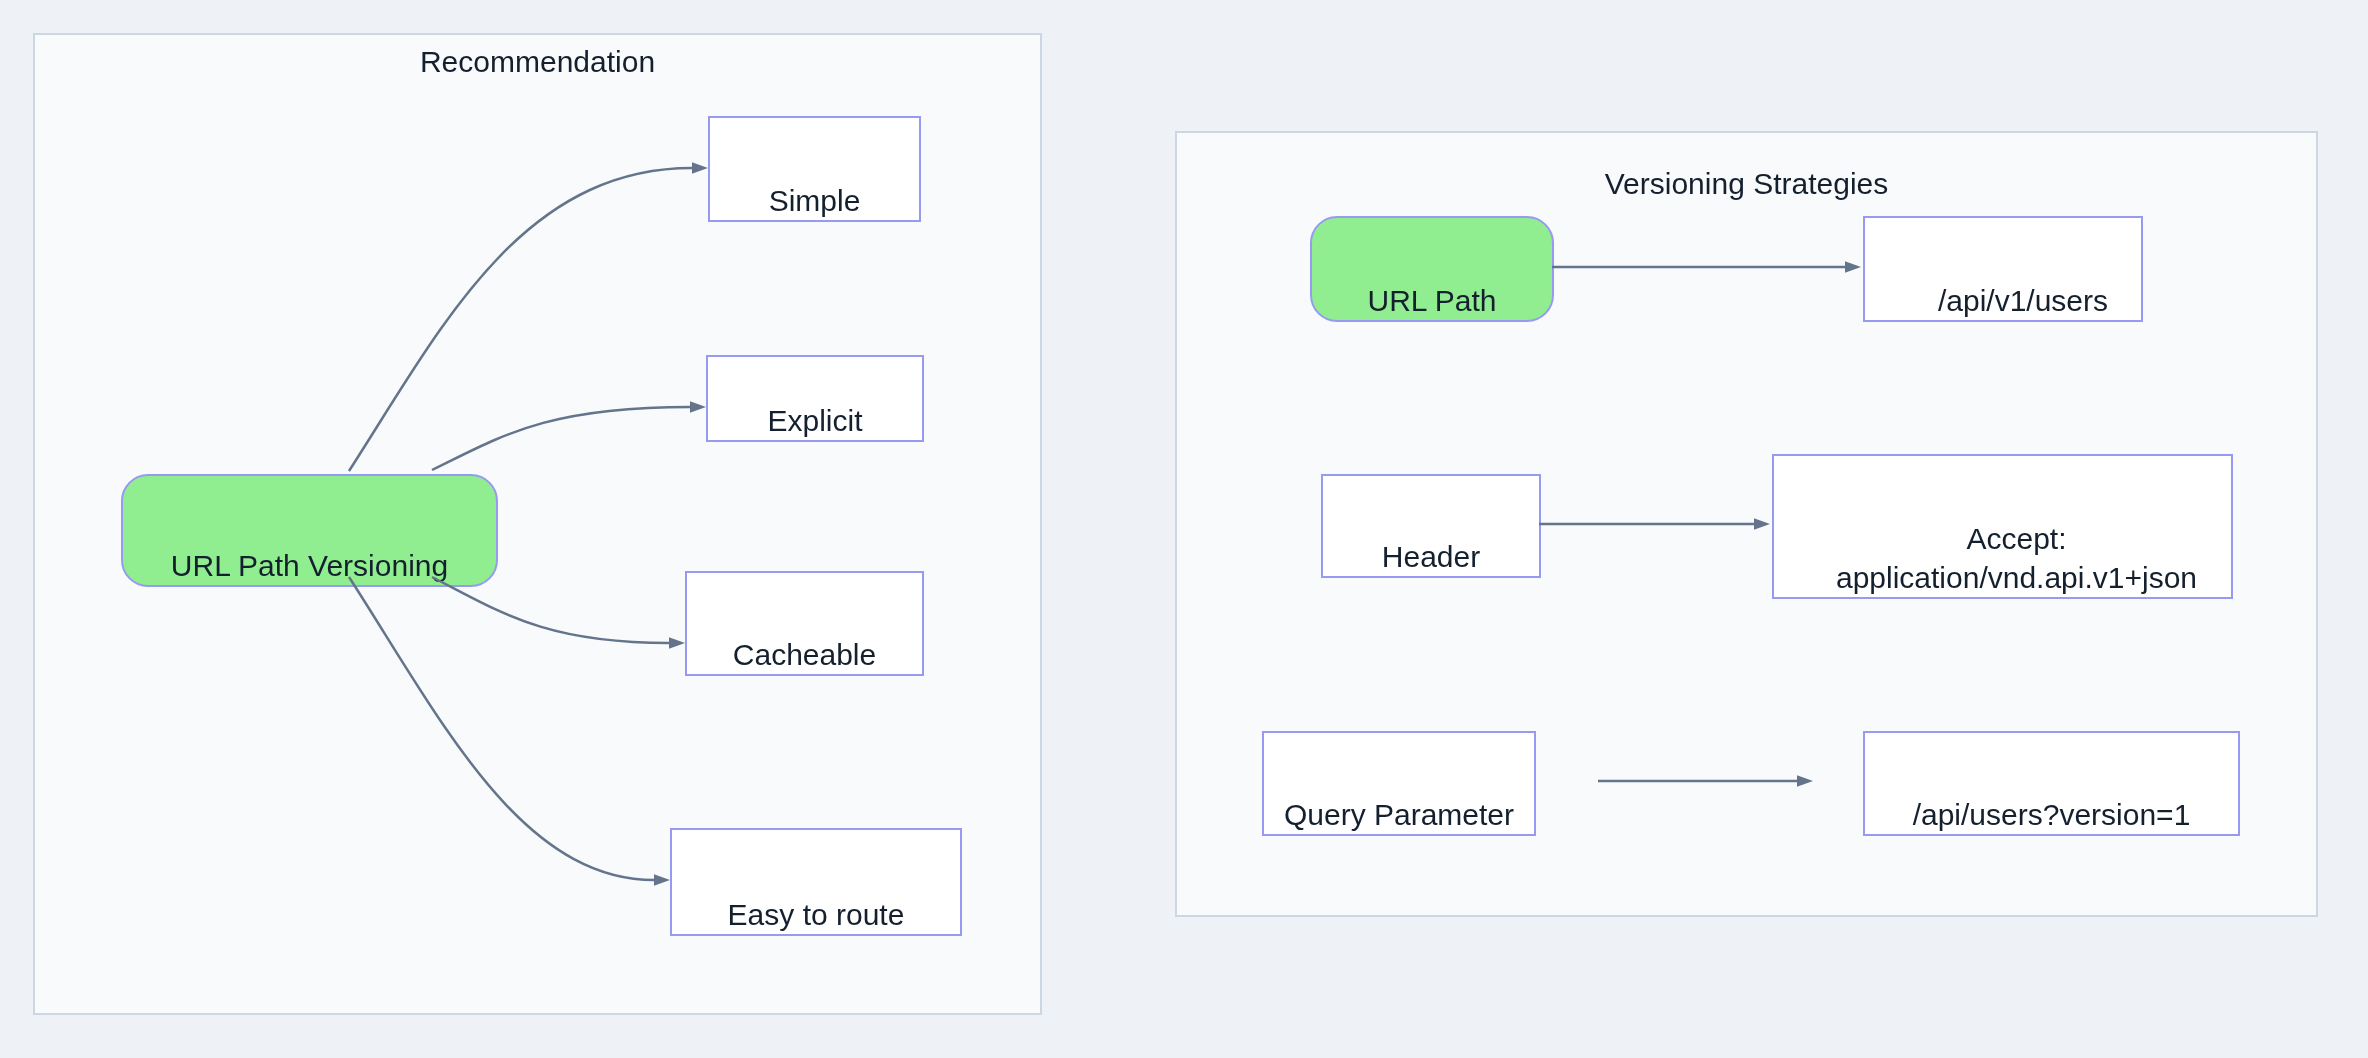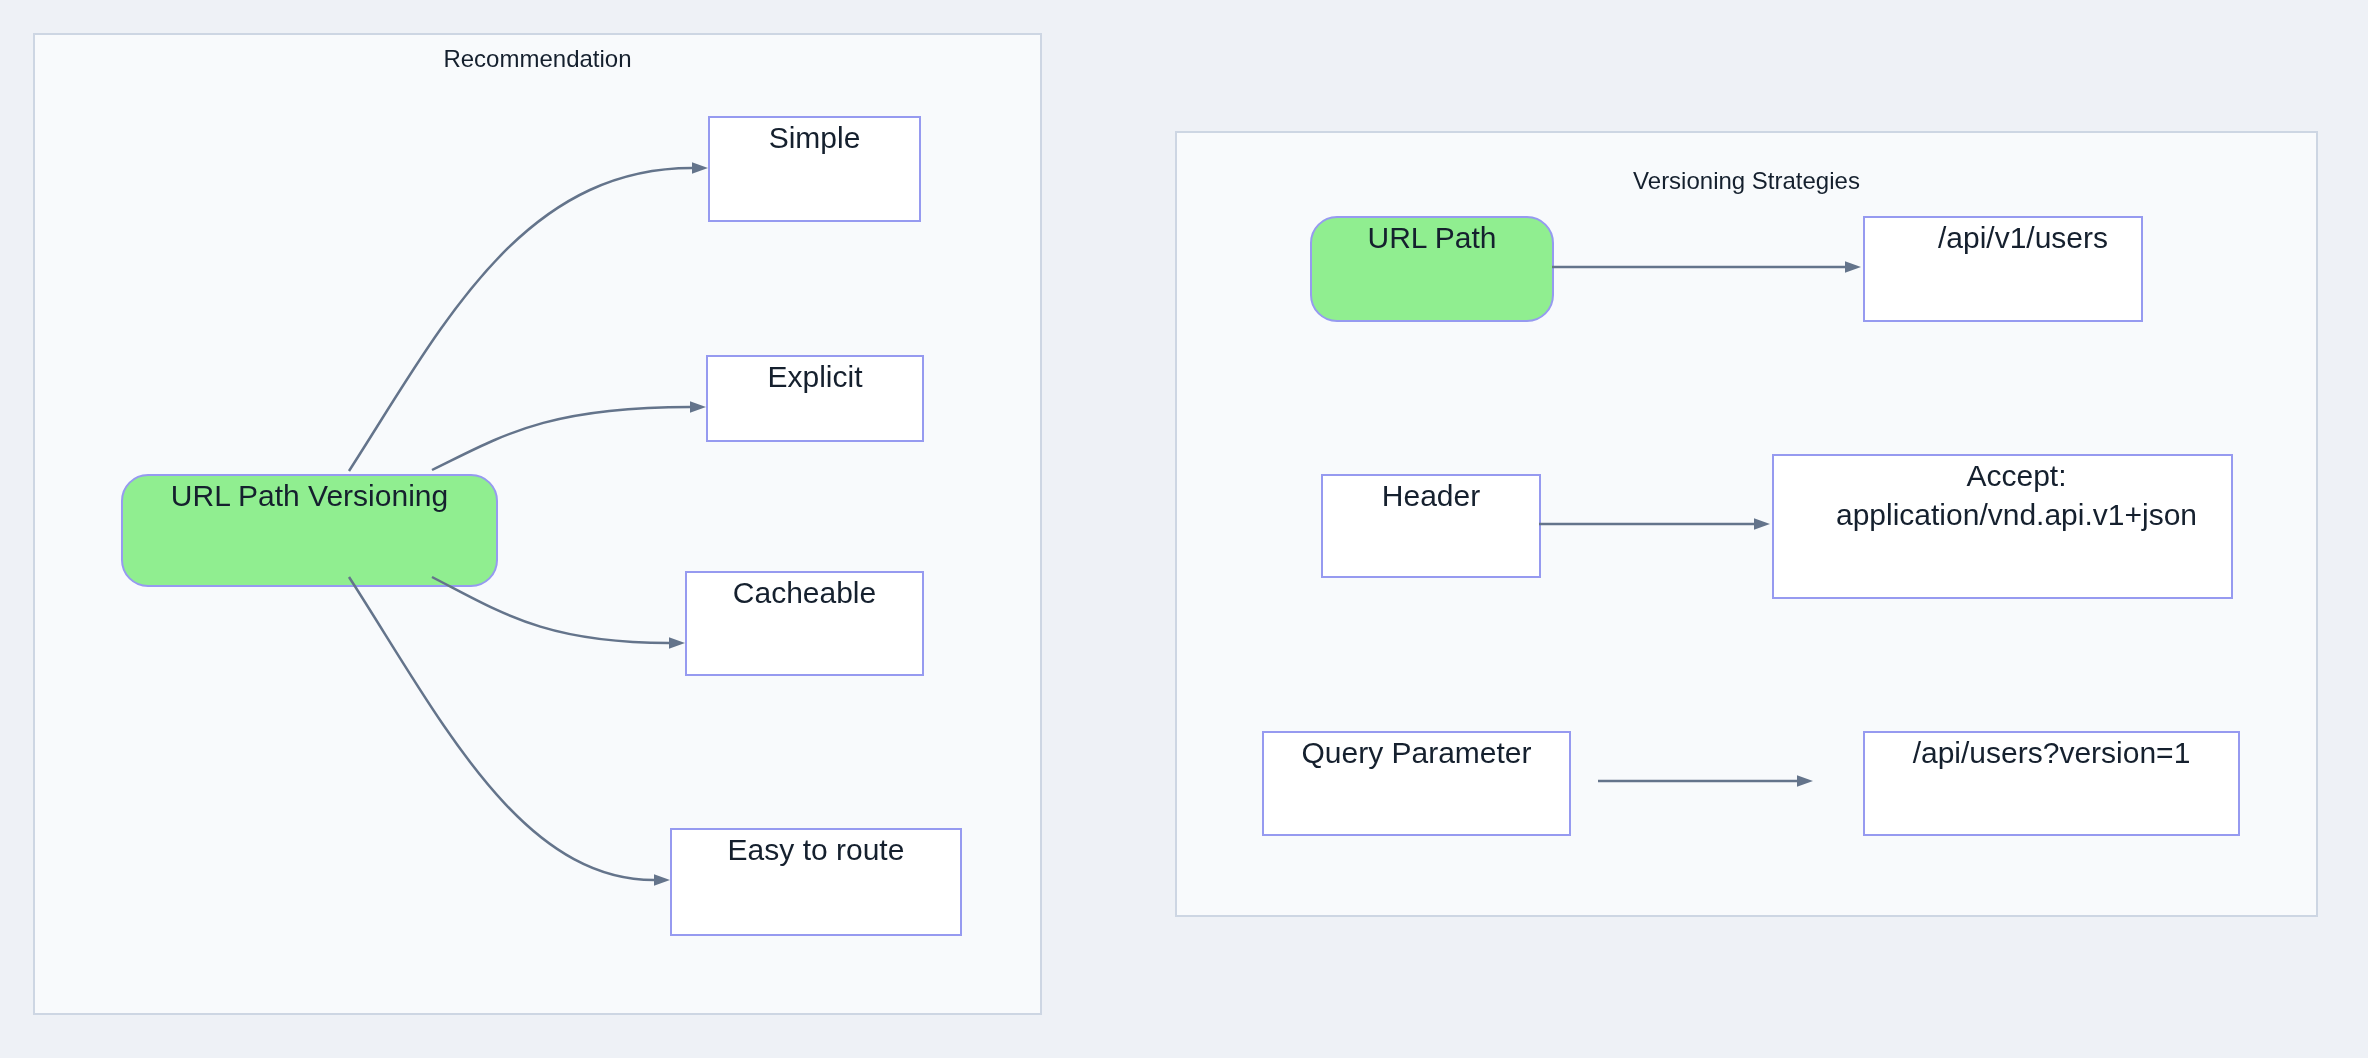--- a/index.html
+++ b/index.html
@@ -26,34 +26,34 @@
   .group {
     position: absolute;
     background: var(--group-fill);
     border: 2px solid var(--group-border);
   }
   .group-title {
     position: absolute;
     left: 0;
     width: 100%;
     text-align: center;
-    font-size: 24px;
+    font-size: 30px;
     color: var(--text);
   }
   #group-recommendation { left: 33px; top: 33px; width: 1009px; height: 982px; }
   #group-recommendation .group-title { top: 10px; }
   #group-strategies { left: 1175px; top: 131px; width: 1143px; height: 786px; }
   #group-strategies .group-title { top: 14px; margin-top: 20px; }
 
   .node {
     position: absolute;
     background: var(--node-fill);
     border: 2px solid var(--node-border);
     display: flex;
-    align-items: flex-start;
+    align-items: flex-end;
     justify-content: center;
     text-align: center;
     font-size: 30px;
     line-height: 1.3;
     color: var(--text);
   }
   .node.highlight { background: var(--highlight-fill); border-radius: 27px; }
   .node .label { display: inline-block; }
   .node .label.wrap { max-width: 380px; }
 
@@ -62,21 +62,21 @@
   #node-simple    { left: 673px; top: 81px;  width: 213px; height: 106px; }
   #node-explicit  { left: 671px; top: 320px; width: 218px; height: 87px; }
   #node-cacheable { left: 650px; top: 536px; width: 239px; height: 105px; }
   #node-easy      { left: 635px; top: 793px; width: 292px; height: 108px; }
 
   
   #node-urlpath  { left: 133px; top: 83px;  width: 244px; height: 106px; }
   #node-api1     { left: 686px; top: 83px;  width: 280px; height: 106px; padding-left: 40px; }
   #node-header   { left: 144px; top: 341px; width: 220px; height: 104px; }
   #node-accept   { left: 595px; top: 321px; width: 461px; height: 145px; padding-left: 28px; }
-  #node-query    { left: 85px;  top: 598px; width: 309px; height: 105px; }
+  #node-query    { left: 85px;  top: 598px; width: 274px; height: 105px; }
   #node-api2     { left: 638px; top: 598px; width: 377px; height: 105px; margin-left: 48px; }
 
   svg.edges {
     position: absolute;
     left: 0; top: 0;
     width: 2368px;
     height: 1058px;
     pointer-events: none;
   }
   svg.edges path.edge {

